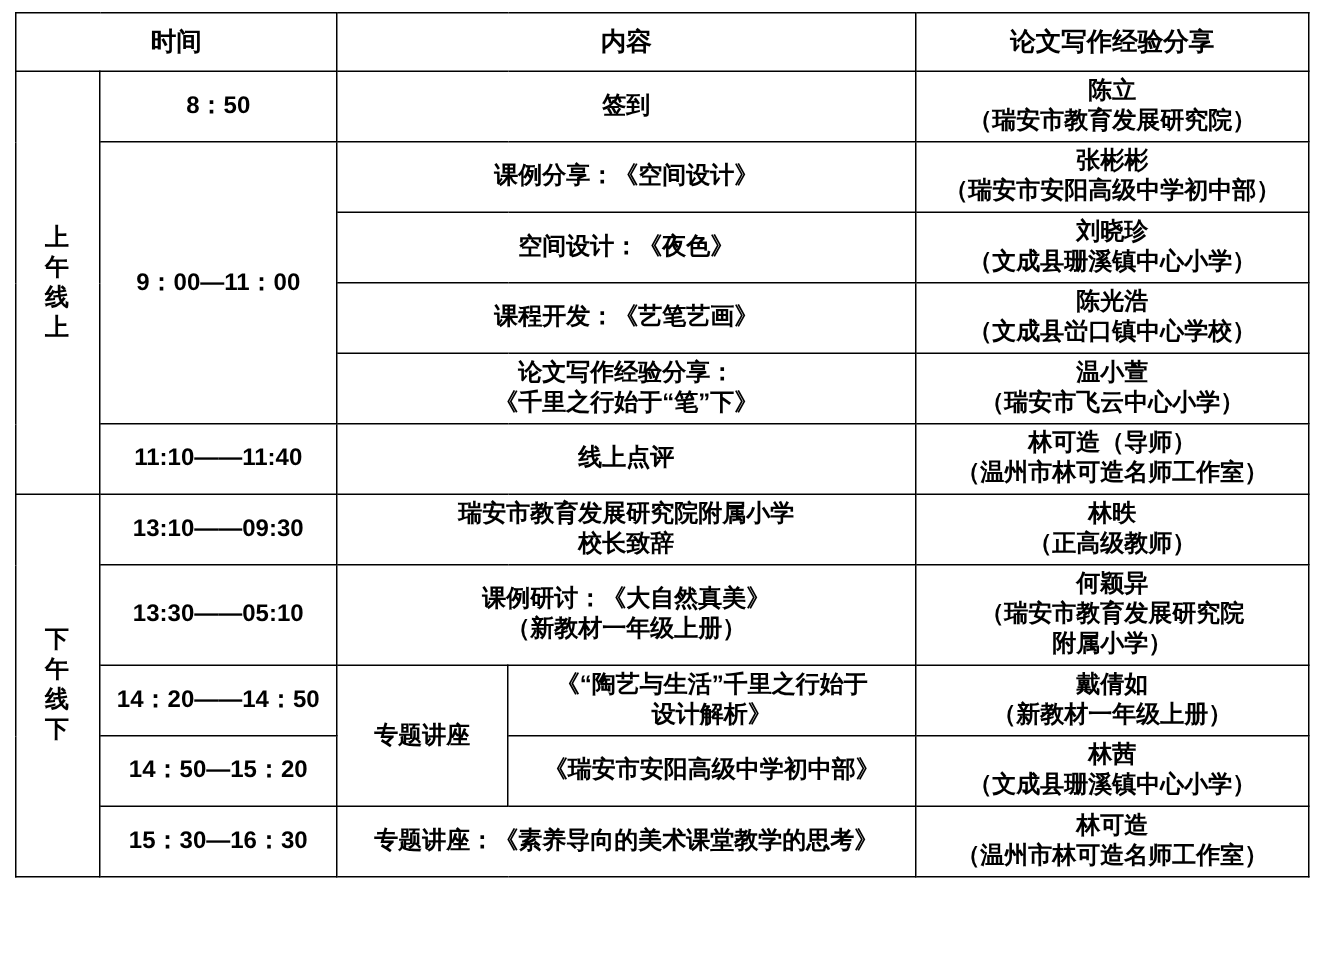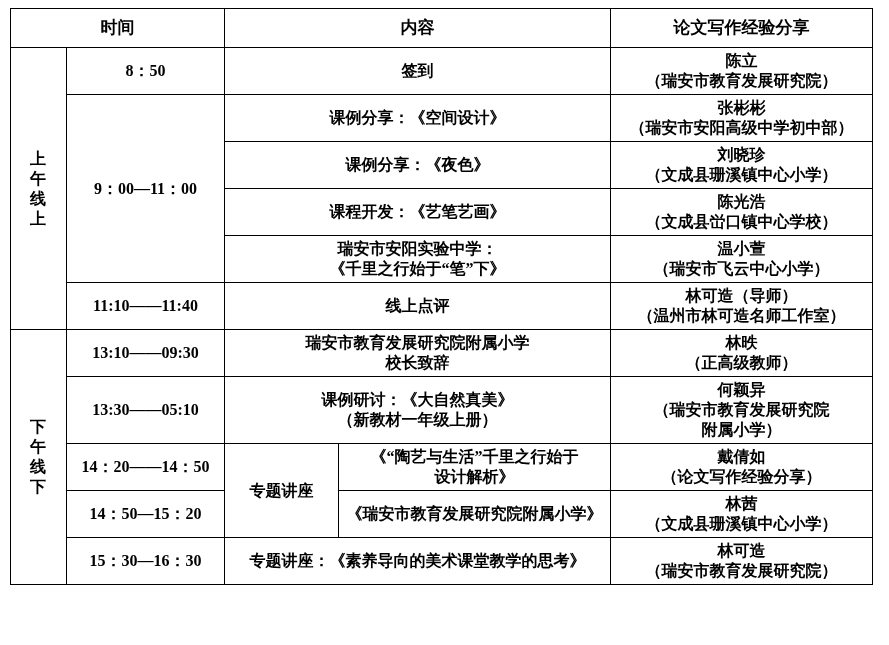--- a/index.html
+++ b/index.html
@@ -28,21 +28,21 @@
     margin: 0;
   }
   table.schedule td, table.schedule th {
     border: 1px solid #000000;
     text-align: center;
     vertical-align: middle;
     font-size: 16px;
     line-height: 1.25;
     padding: 3px 4px;
     font-weight: bold;
-    font-family: Liberation Serif, serif;
+    font-family: Liberation Sans, sans-serif;
     white-space: pre-line;
   }
   table.schedule thead th {
     font-size: 17px;
     height: 30px;
     padding: 4px 4px;
   }
   .col-session { width: 56px; }
   .col-time    { width: 158px; }
   .col-subcat  { width: 114px; }
@@ -92,33 +92,33 @@
       </tr>
 
       <tr class="row-h-md">
         <td rowspan="4">9：00—11：00</td>
         <td class="content-cell" colspan="2">课例分享：《空间设计》</td>
         <td class="speaker-cell">张彬彬
 （瑞安市安阳高级中学初中部）</td>
       </tr>
 
       <tr class="row-h-md">
-        <td class="content-cell" colspan="2">课例分享：《夜色》</td>
+        <td class="content-cell" colspan="2">空间设计：《夜色》</td>
         <td class="speaker-cell">刘晓珍
 （文成县珊溪镇中心小学）</td>
       </tr>
 
       <tr class="row-h-md">
         <td class="content-cell" colspan="2">课程开发：《艺笔艺画》</td>
         <td class="speaker-cell">陈光浩
 （文成县峃口镇中心学校）</td>
       </tr>
 
       <tr class="row-h-md">
-        <td class="content-cell" colspan="2">瑞安市安阳实验中学：
+        <td class="content-cell" colspan="2">论文写作经验分享：
 《千里之行始于“笔”下》</td>
         <td class="speaker-cell">温小萱
 （瑞安市飞云中心小学）</td>
       </tr>
 
       <tr class="row-h-md">
         <td>11:10——11:40</td>
         <td class="content-cell" colspan="2">线上点评</td>
         <td class="speaker-cell">林可造（导师）
 （温州市林可造名师工作室）</td>
@@ -144,32 +144,32 @@
 （瑞安市教育发展研究院
 附属小学）</td>
       </tr>
 
       <tr class="row-h-md">
         <td>14：20——14：50</td>
         <td rowspan="2">专题讲座</td>
         <td class="content-cell">《“陶艺与生活”千里之行始于
 设计解析》</td>
         <td class="speaker-cell">戴倩如
-（论文写作经验分享）</td>
+（新教材一年级上册）</td>
       </tr>
 
       <tr class="row-h-md">
         <td>14：50—15：20</td>
-        <td class="content-cell">《瑞安市教育发展研究院附属小学》</td>
+        <td class="content-cell">《瑞安市安阳高级中学初中部》</td>
         <td class="speaker-cell">林茜
 （文成县珊溪镇中心小学）</td>
       </tr>
 
       <tr class="row-h-md">
         <td>15：30—16：30</td>
         <td class="content-cell" colspan="2">专题讲座：《素养导向的美术课堂教学的思考》</td>
         <td class="speaker-cell">林可造
-（瑞安市教育发展研究院）</td>
+（温州市林可造名师工作室）</td>
       </tr>
 
     </tbody>
   </table>
 </div>
 
 </body></html>

